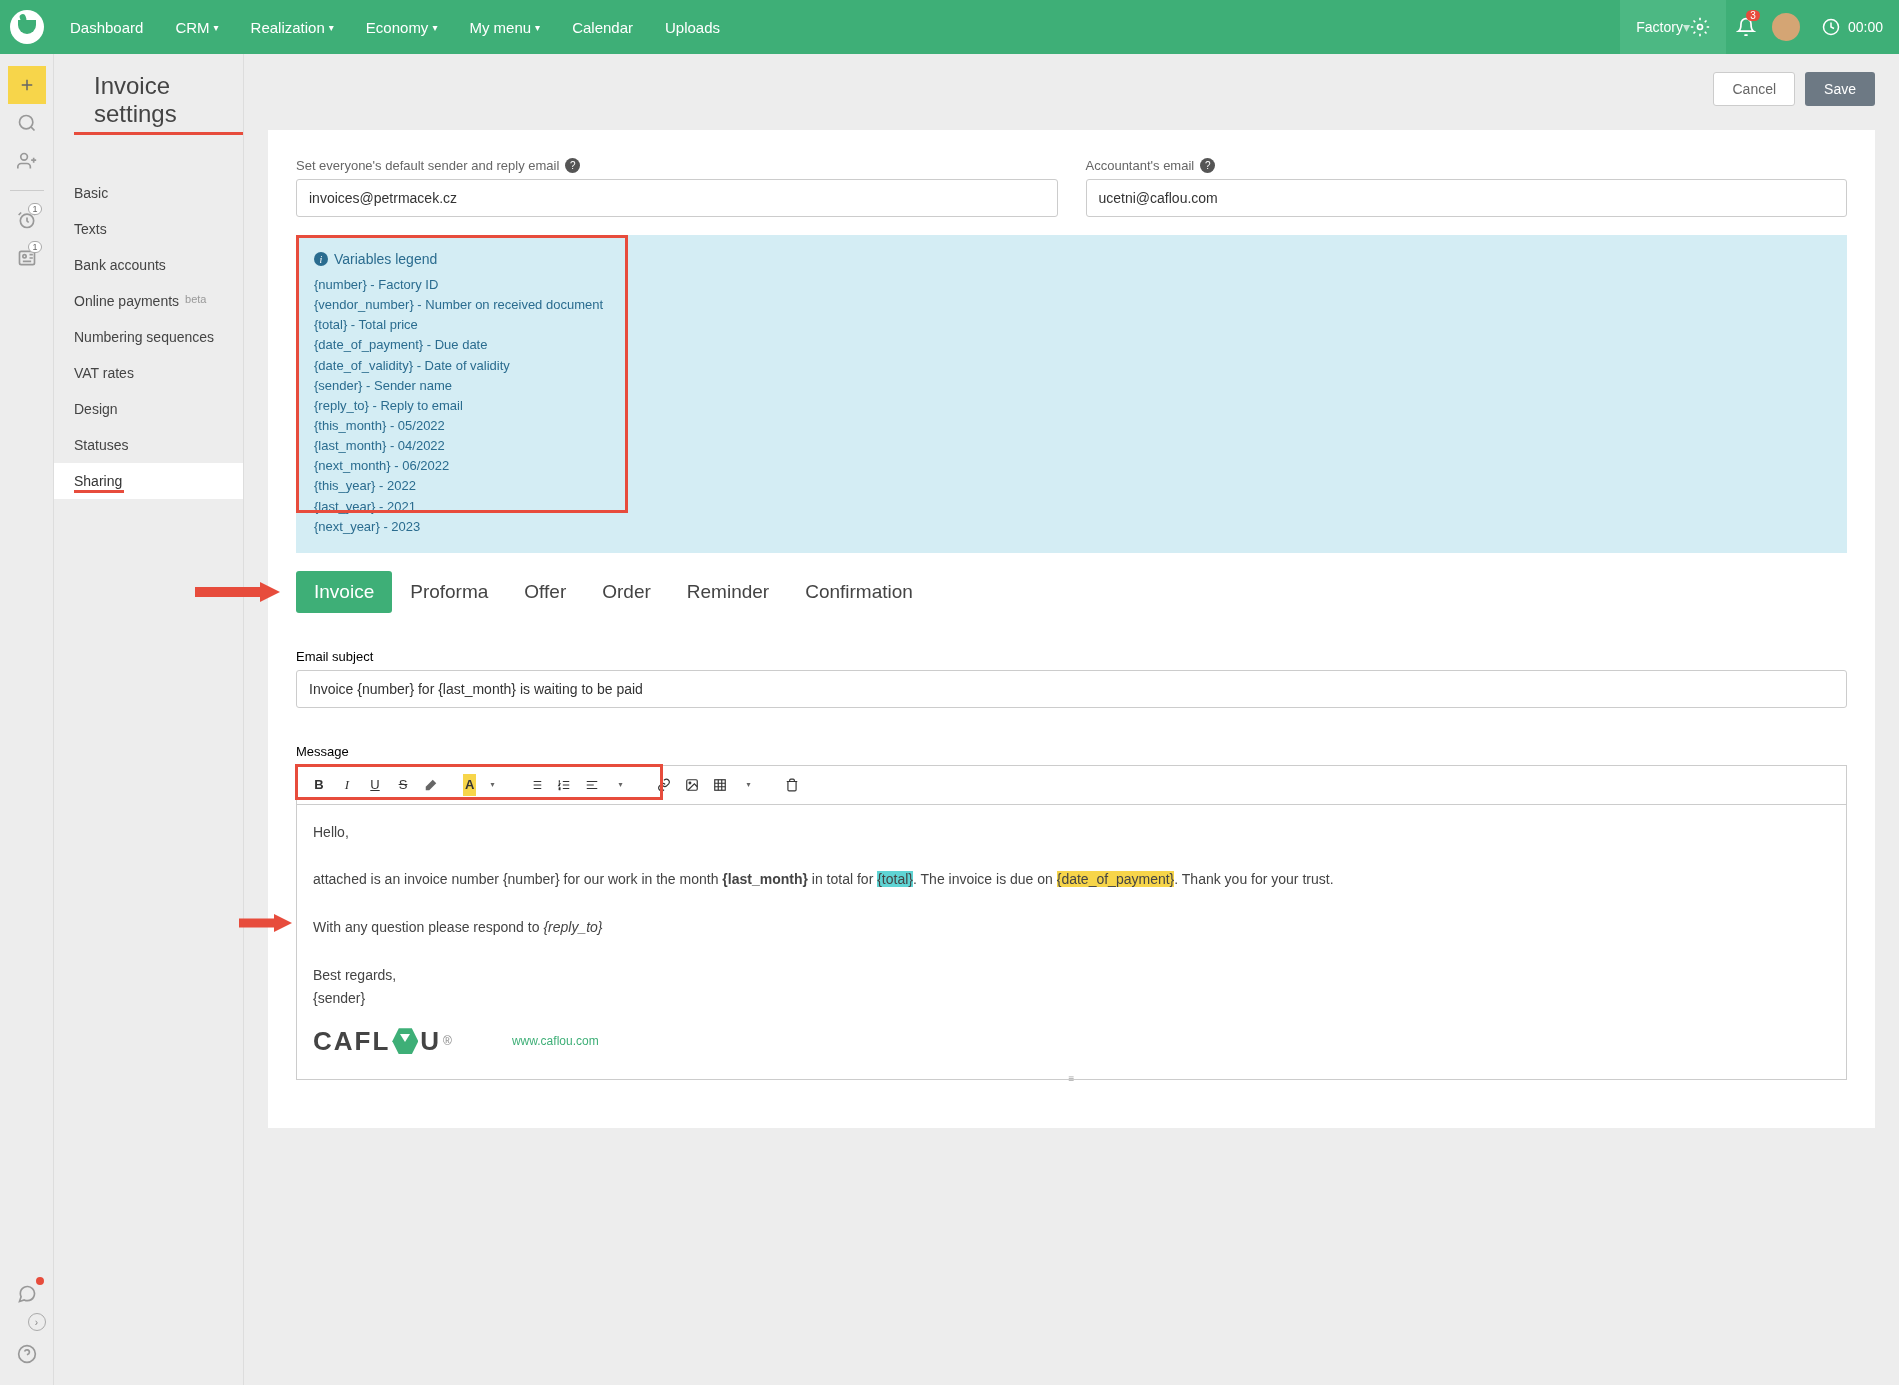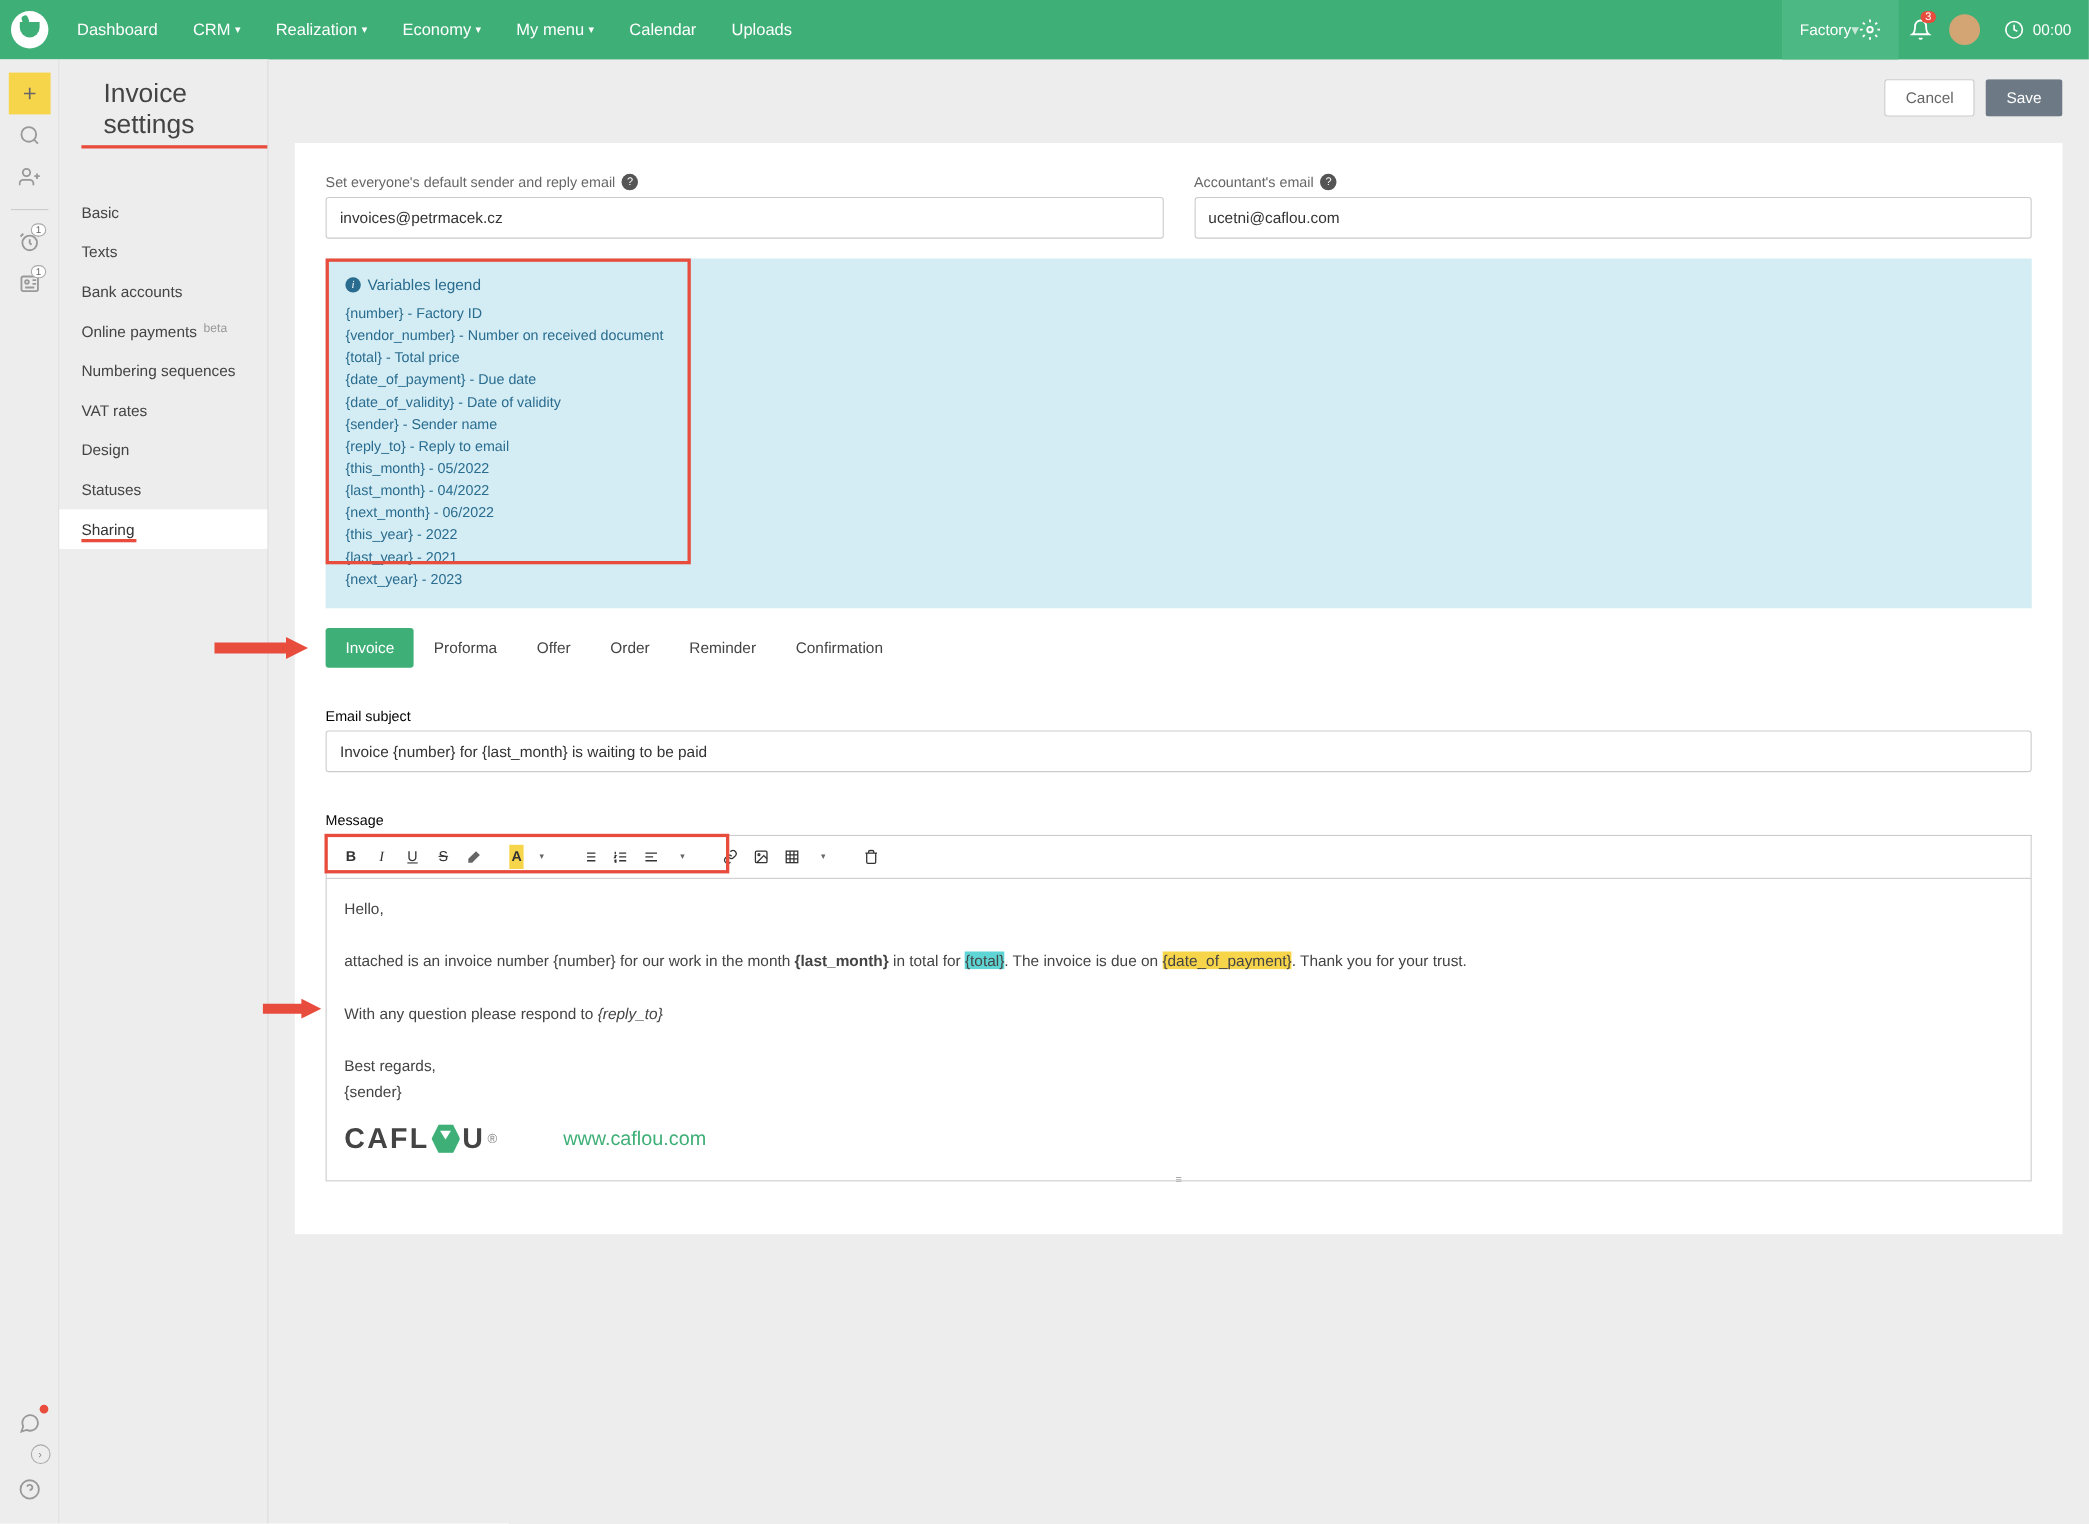--- a/index.html
+++ b/index.html
@@ -56,21 +56,21 @@
 .help-circle { width: 15px; height: 15px; border-radius: 50%; background: #555; color: #fff; font-size: 10px; display: inline-flex; align-items: center; justify-content: center; }
 .form-input { width: 100%; height: 38px; border: 1px solid #ccc; border-radius: 3px; padding: 0 12px; font-size: 14px; color: #333; }
 
 .variables-box { background: #d4edf4; padding: 16px 18px; margin-bottom: 0; position: relative; }
 .variables-highlight-border { border: 3px solid #e74c3c; position: absolute; top: 0; left: 0; width: 332px; height: 278px; pointer-events: none; }
 .variables-title { color: #2a6c8f; font-size: 14px; margin-bottom: 8px; display:flex; align-items:center; gap:6px;}
 .variables-list { color: #2a6c8f; font-size: 13px; line-height: 1.55; }
 .info-circle { width:14px; height:14px; border-radius:50%; background:#2a6c8f; color:#fff; font-size:10px; display:inline-flex; align-items:center; justify-content:center; font-style:italic; font-family:serif;}
 
 .tabs-row { display: flex; gap: 0; margin-top: 18px; position: relative; }
-.tab { padding: 10px 18px; cursor: pointer; font-size: 14px; color: #444; }
+.tab { padding: 10px 18px; cursor: pointer; font-size: 19px; color: #444; }
 .tab.active { background: #3eaf77; color: #fff; border-radius: 3px; }
 .arrow-red { position: absolute; left: -106px; top: 50%; transform: translateY(-50%); }
 .arrow-red-2 { position: absolute; left: -60px; top: 50%; transform: translateY(-50%); }
 
 .section-label { font-size: 13px; color: #000000; margin: 36px 0 6px; }
 .editor-toolbar { border: 1px solid #ccc; border-bottom: none; padding: 8px 10px; display: flex; align-items: center; gap: 4px; position: relative;}
 .editor-toolbar-highlight { border: 3px solid #e74c3c; position: absolute; top: -2px; left: -2px; width: 368px; height: 36px; pointer-events: none; }
 .tb-btn { width: 24px; height: 22px; display: flex; align-items: center; justify-content: center; cursor: pointer; color: #333; font-size: 13px; }
 .tb-btn.bold { font-weight: bold; }
 .tb-btn.italic { font-style: italic; font-family: serif; }
@@ -79,21 +79,21 @@
 .tb-btn.yellow-a { background: #f7d54a; font-weight: bold; padding: 0 2px; width:auto;}
 .tb-sep { width: 12px; }
 .tb-chev { font-size: 8px; color: #666; }
 .editor-body { border: 1px solid #ccc; padding: 16px; min-height: 240px; font-size: 14px; color: #444; line-height: 1.7; position:relative; }
 .hl-teal { background: #5fd4d4; }
 .hl-yellow { background: #f7d54a; }
 .caflou-logo { font-size: 26px; font-weight: 800; color: #444; letter-spacing: 2px; display: inline-flex; align-items: center; gap: 2px; }
 .caflou-logo .hex { display:inline-block; width:26px; height:26px; background:#3eaf77; clip-path: polygon(25% 0, 75% 0, 100% 50%, 75% 100%, 25% 100%, 0 50%); position:relative;}
 .caflou-logo .hex::after { content:''; position:absolute; top:6px; left:50%; transform:translateX(-50%); border-left:5px solid transparent; border-right:5px solid transparent; border-top:8px solid #fff;}
 .caflou-logo .reg { font-size: 12px; vertical-align: top; color:#888; font-weight:400;}
-.caflou-link { color: #3eaf77; font-size: 18px; margin-left: 12px; }
+.caflou-link { color: #3eaf77; font-size: 12px; margin-left: 12px; }
 .resize-handle { position:absolute; bottom:-1px; left:50%; transform:translateX(-50%); width:30px; height:4px; display:flex; justify-content:center; align-items:center; color:#aaa; font-size:10px;}
 
 svg { display: block; }
 </style>
 </head>
 <body>
 
 <div class="topnav">
   <div class="logo">
     <div class="logo-circle">

